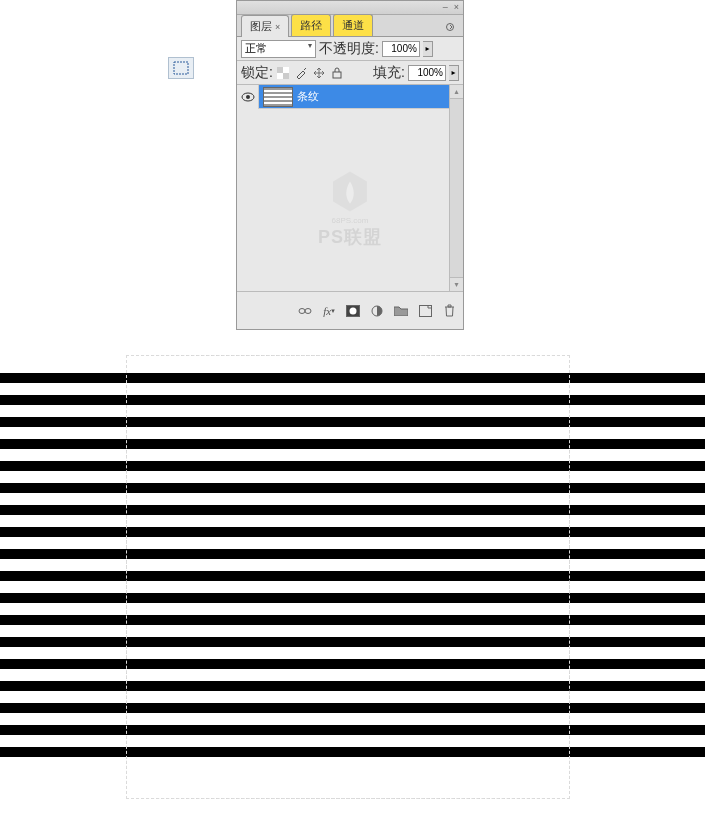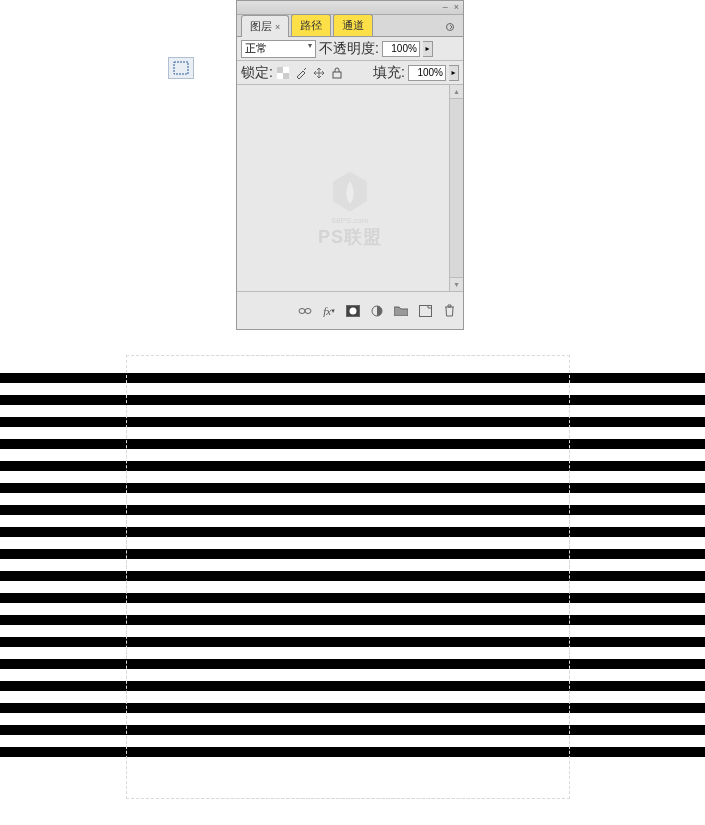--- a/index.html
+++ b/index.html
@@ -124,20 +124,30 @@
             <path d="M3 5 V3 a2 2 0 0 1 4 0 V5" fill="none" stroke="#555"></path>
           </svg>
       </div>
     </div>
     <span class="row-label" style="margin-left:auto">填充:</span>
     <div class="pct-input">100%</div>
     <div class="pct-arrow">▸</div>
   </div>
 
   <div class="layer-list">
+    <div class="layer selected">
+      <div class="eye">
+        <svg width="14" height="10" viewBox="0 0 14 10">
+            <ellipse cx="7" cy="5" rx="6" ry="4" fill="none" stroke="#333"></ellipse>
+            <circle cx="7" cy="5" r="2" fill="#333"></circle>
+          </svg>
+      </div>
+      <div class="thumb stripes"></div>
+      <span class="layer-name">条纹</span>
+    </div>
 
     <div class="watermark">
       <svg class="hex" viewBox="0 0 38 44">
           <polygon points="19,2 36,12 36,32 19,42 2,32 2,12" fill="#bbb"></polygon>
           <path d="M19 12 C14 20 14 28 19 34 C24 28 24 20 19 12" fill="#fff"></path>
         </svg>
       <div class="txt1">68PS.com</div>
       <div class="txt2">PS联盟</div>
     </div>
 

